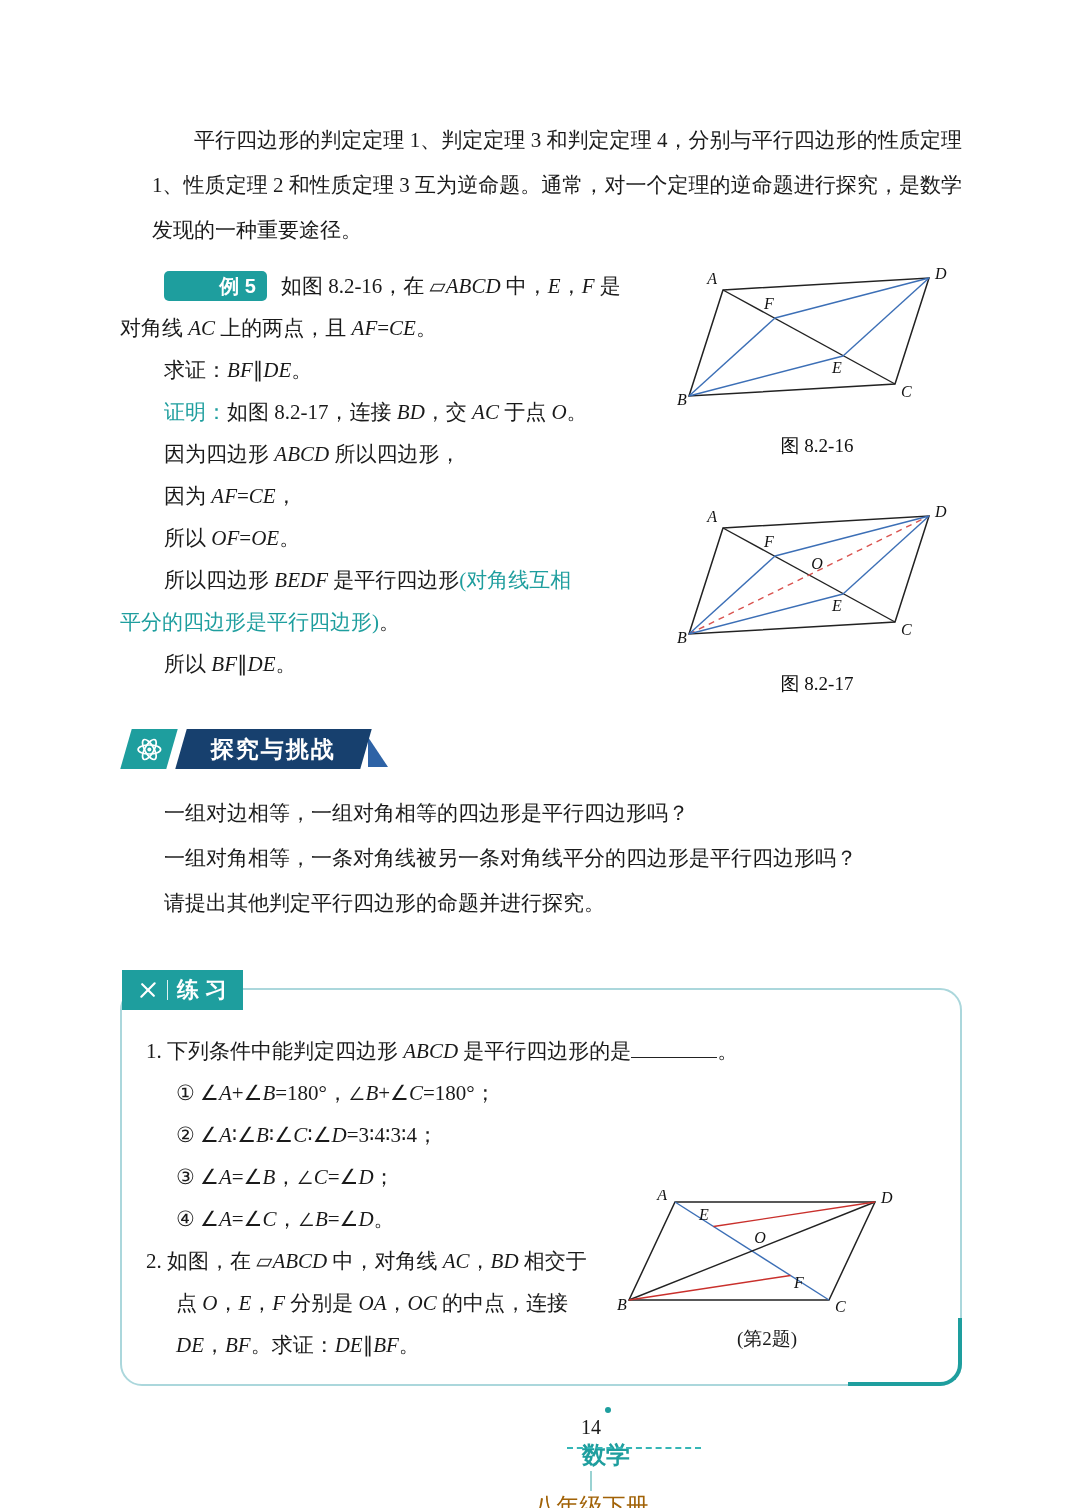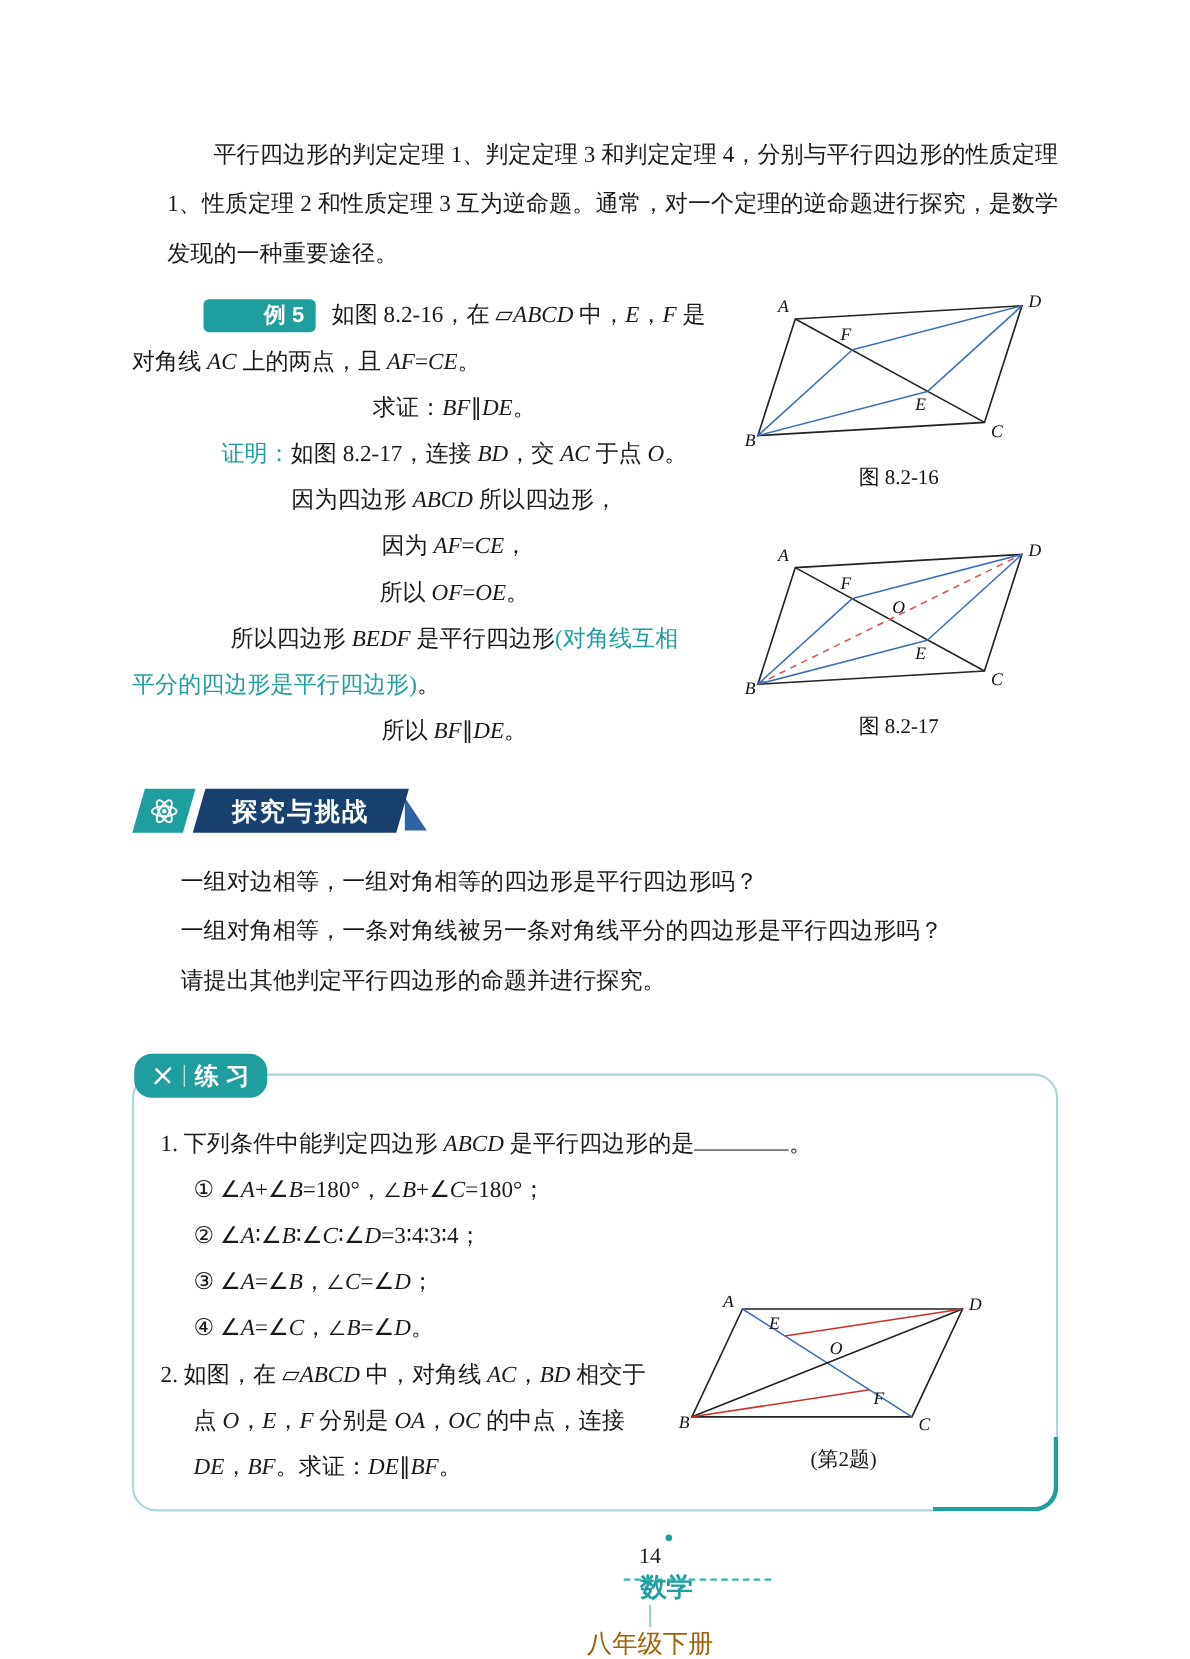--- a/index.html
+++ b/index.html
@@ -18,30 +18,30 @@
   .sg-u { display:inline-block; width:86px; height:16px;
           border-bottom:1.5px solid #222; vertical-align:baseline; }
 
   
   .intro { line-height:45px; text-align:justify; text-indent:2em;margin-left:32px; }
 
   
   .example { display:flex; margin-top:12px; }
   .ex-text { width:562px; }
   .exline { line-height:42px; white-space:nowrap; }
-  .ind { text-indent:2.1em;text-align:center; }
+  .ind { text-indent:2.1em; }
   .badge {
     display:inline-block; background:#1E9E9E; color:#fff;
     font-weight:bold; font-size:20px; line-height:30px;
     padding:0 11px; border-radius:5px; margin-right:14px;
     font-family:"Liberation Sans", sans-serif;
   }
   .ex-figs { width:290px; margin-left:10px; }
   .figwrap { width:290px; text-align:center; }
-  .figcap { font-size:19px; margin-top:0; color:#111; }
+  .figcap { font-size:19px; margin-top:12px; color:#111; }
   .figgap { height:44px; }
   svg text { font-family:"Liberation Serif", serif; font-style:italic; font-size:16px; fill:#111; }
 
   
   .banner { margin-top:28px; display:flex; align-items:flex-end; height:44px; }
   .banner-icon {
     width:46px; height:40px; background:#1E9E9E;
     transform:skewX(-16deg); margin-left:6px;
     display:flex; align-items:center; justify-content:center;
   }
@@ -69,21 +69,21 @@
     padding:40px 26px 18px 24px; min-height:390px;
   }
   .practice-box::after {
     content:""; position:absolute; right:-2px; bottom:-2px;
     width:110px; height:64px;
     border-right:4px solid #1E9E9E; border-bottom:4px solid #1E9E9E;
     border-bottom-right-radius:22px;
   }
   .practice-tab {
     position:absolute; top:-20px; left:0;
-    background:#1E9E9E; color:#fff; border-radius:16px;
+    background:#1E9E9E; color:#fff; border-radius:0;
     height:40px; padding:0 16px; display:flex; align-items:center; gap:9px;
     font-family:"Liberation Sans", sans-serif; font-weight:bold; font-size:22px;
   }
   .tab-div { width:1px; height:20px; background:rgba(255,255,255,.85); }
   .pline  { line-height:42px; white-space:nowrap; }
   .opt    { padding-left:30px; }
   .q2cont { padding-left:30px; }
   .q2ln   { max-width:480px; }
   .fig3wrap { position:absolute; top:200px; right:38px; width:310px; text-align:center; }
   .fig3cap  { font-size:19px; margin-top:2px; }

